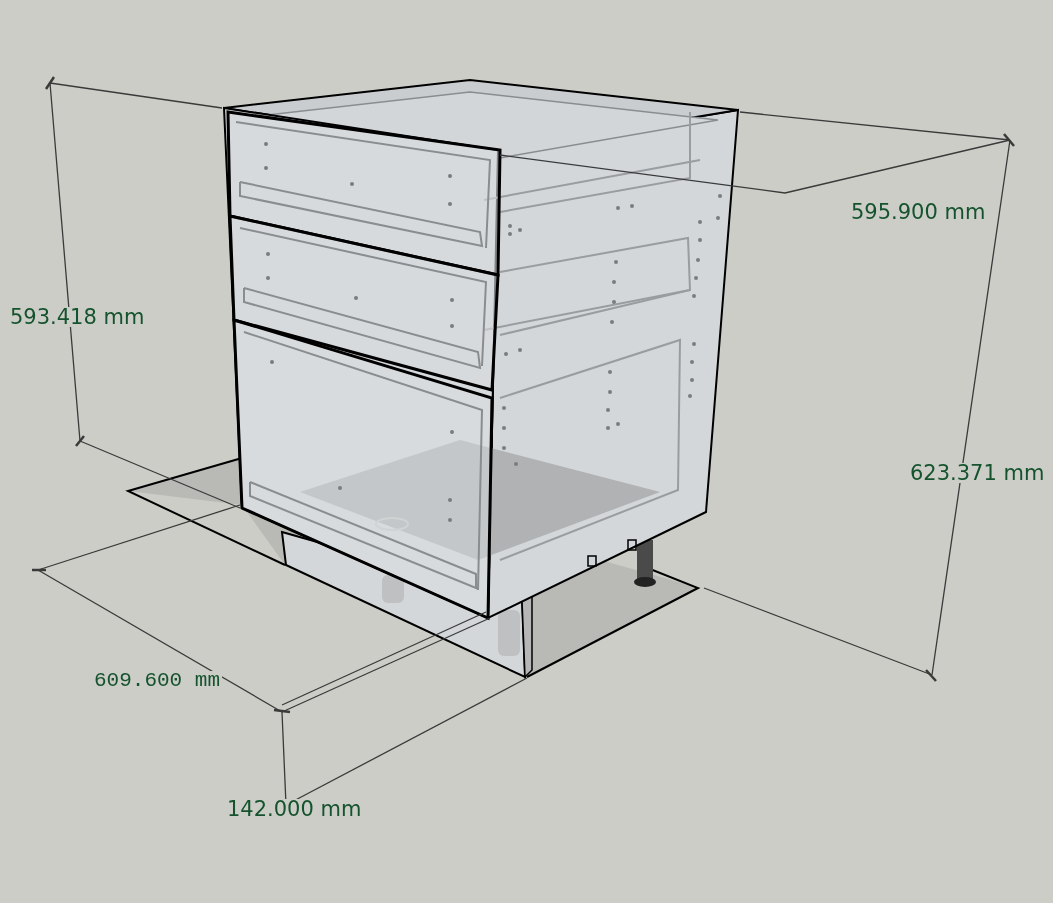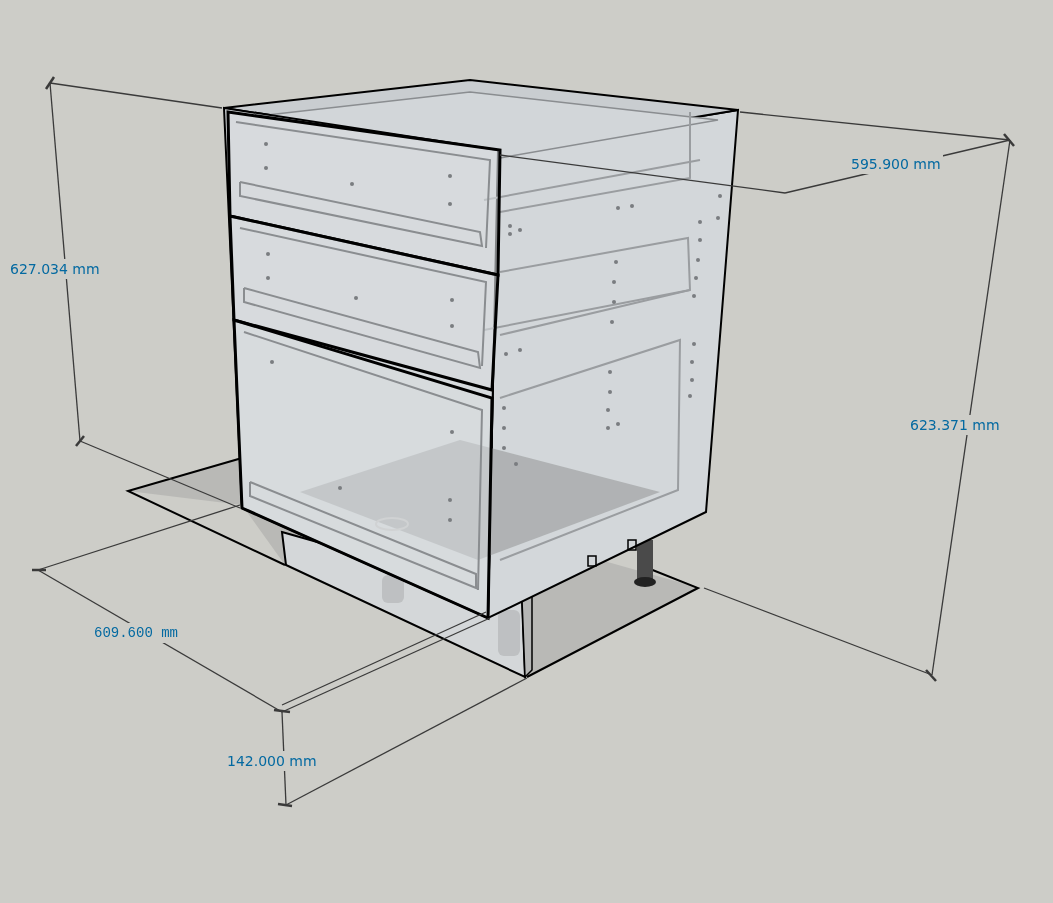--- a/index.html
+++ b/index.html
@@ -6,26 +6,27 @@
   body {
     width: 1053px; height: 903px; overflow: hidden;
     background: #cdcdc8;
     font-family: "DejaVu Sans", sans-serif;
   }
   #viewport { position: relative; width: 1053px; height: 903px; }
   #scene { position: absolute; left: 0; top: 0; }
   .dim-label {
     position: absolute;
     font-family: "DejaVu Sans", sans-serif;
-    font-size: 14px;
-    color: #0369a1;
+    font-size: 21px;
+    color: #14532d;
     background: #cdcdc8;
     padding: 0 2px;
     white-space: nowrap;
     line-height: 20px;
+    margin-top: 48px;
   }
 </style>
 </head>
 <body>
 
 <div id="viewport">
   <svg id="scene" width="1053" height="903" viewBox="0 0 1053 903">
 
     <polygon points="128,491 238,458 700,588 527,677 285,565 242,505" fill="#b9b9b6" stroke="none"></polygon>
     <polyline points="242,458 128,491 285,565" fill="none" stroke="#000" stroke-width="2"></polyline>
@@ -153,18 +154,18 @@
       <line x1="46" y1="89" x2="54" y2="77"></line>
       <line x1="76" y1="446" x2="84" y2="436"></line>
       <line x1="1004" y1="134" x2="1014" y2="146"></line>
       <line x1="926" y1="670" x2="936" y2="681"></line>
       <line x1="32" y1="570" x2="46" y2="570"></line>
       <line x1="274" y1="710" x2="290" y2="712"></line>
       <line x1="278" y1="804" x2="292" y2="806"></line>
     </g>
   </svg>
 
-  <div class="dim-label" style="left:8px; top:259px;">627.034 mm</div>
+  <div class="dim-label" style="left:8px; top:259px;">593.418 mm</div>
   <div class="dim-label" style="left:849px; top:154px;">595.900 mm</div>
   <div class="dim-label" style="left:908px; top:415px;">623.371 mm</div>
   <div class="dim-label" style="left:92px; top:623px;font-family:Liberation Mono, monospace;">609.600 mm</div>
   <div class="dim-label" style="left:225px; top:751px;">142.000 mm</div>
 </div>
 
 </body></html>

